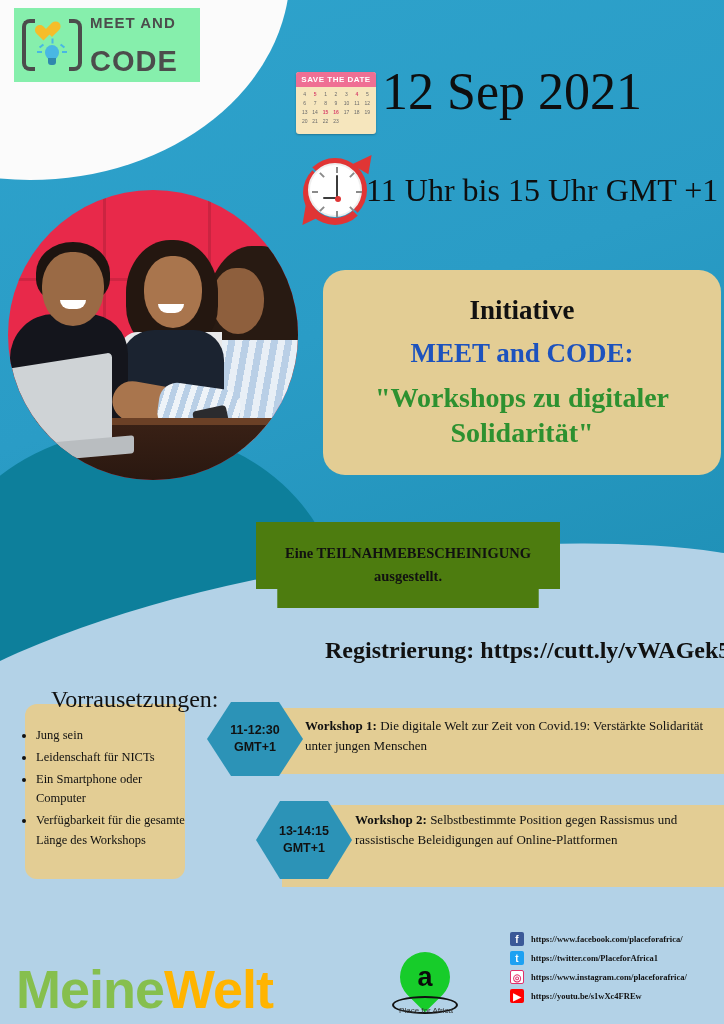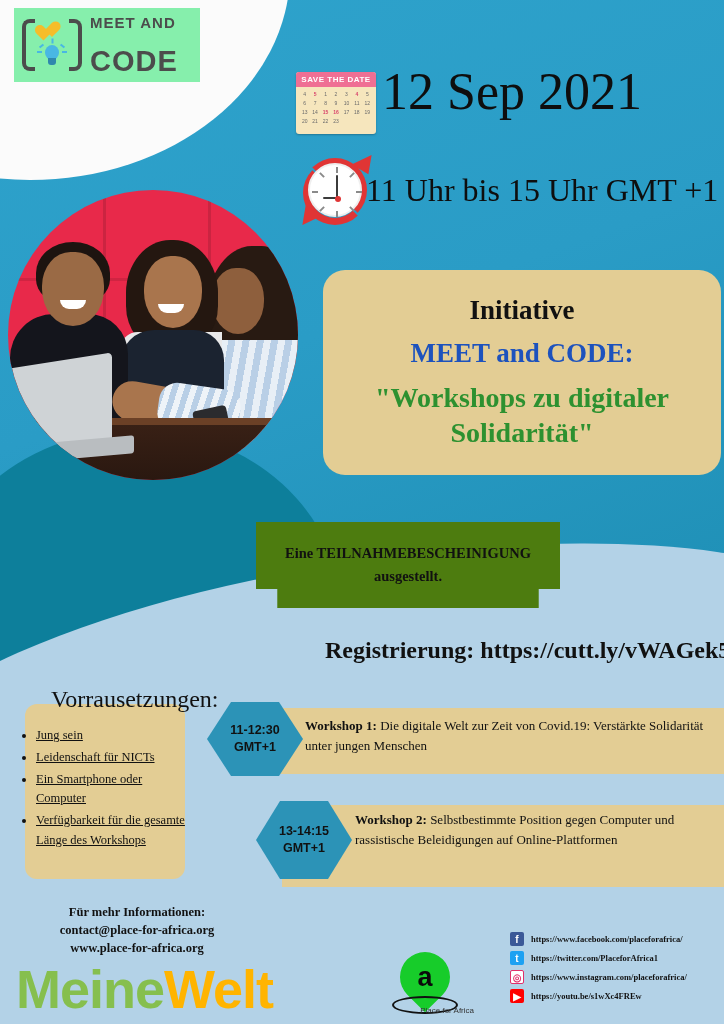--- a/index.html
+++ b/index.html
@@ -279,21 +279,21 @@
   }
   .prereq-title{
     position:absolute; left:18px; top:686px;
     font-size:24px; color:#111;margin-left:33px;
   }
   .prereq-list{
     position:absolute; left:36px; top:726px;
     width:150px;
     font-size:12.5px; color:#111; line-height:1.58;
   }
-  .prereq-list li{ margin-bottom:2px;text-decoration:underline; }
+  .prereq-list li{ margin-bottom:2px; }
 
   
   .ws-box{
     position:absolute; background:#e3cd94;
   }
   .ws1-box{ left:232px; top:708px; width:492px; height:66px; }
   .ws2-box{ left:282px; top:805px; width:442px; height:82px; }
   .hexa{
     position:absolute; background:#2c93b7;
     clip-path:polygon(25% 0%,75% 0%,100% 50%,75% 100%,25% 100%,0% 50%);
@@ -338,21 +338,21 @@
     position:absolute; left:22px; top:0; width:50px; height:50px;
     display:flex; align-items:center; justify-content:center;
     font-family:"Liberation Sans", sans-serif;
     font-weight:bold; font-size:27px; color:#0b0b0b;
   }
   .pfa-ring{
     position:absolute; left:14px; top:44px; width:66px; height:18px;
     border:2px solid #111; border-radius:50%;
   }
   .pfa-label{
-    position:absolute; left:0; top:54px; width:96px; text-align:right;
+    position:absolute; left:0; top:54px; width:96px; text-align:center;
     font-family:"Liberation Sans", sans-serif;
     font-size:8px; color:#333;
   }
 
   
   .social{ position:absolute; left:510px; top:932px; }
   .social-row{
     display:flex; align-items:center; gap:7px; margin-bottom:5px;
   }
   .s-icon{
@@ -516,28 +516,23 @@
   <div class="ws-text ws1-text">
     <b>Workshop 1:</b><span> Die digitale Welt zur Zeit von Covid.19: Verstärkte Solidarität unter jungen Menschen</span>
   </div>
 
   <div class="ws-box ws2-box"></div>
   <div class="hexa hexa2">
     <span>13-14:15</span>
     <span>GMT+1</span>
   </div>
   <div class="ws-text ws2-text">
-    <b>Workshop 2:</b><span> Selbstbestimmte Position gegen Computer und rassistische Beleidigungen auf Online-Plattformen</span>
-  </div>
-
-  <div class="contact">
-    <div>Für mehr Informationen:</div>
-    <div>contact@place-for-africa.org</div>
-    <div>www.place-for-africa.org</div>
-  </div>
+    <b>Workshop 2:</b><span> Selbstbestimmte Position gegen Rassismus und rassistische Beleidigungen auf Online-Plattformen</span>
+  </div>
+
 
   <div class="meinewelt">
     <span class="mw-green">Meine</span><span class="mw-orange">Welt</span>
   </div>
 
   <div class="pfa">
     <div class="pfa-pin"></div>
     <div class="pfa-a">a</div>
     <div class="pfa-ring"></div>
     <div class="pfa-label">Place for Africa</div>

